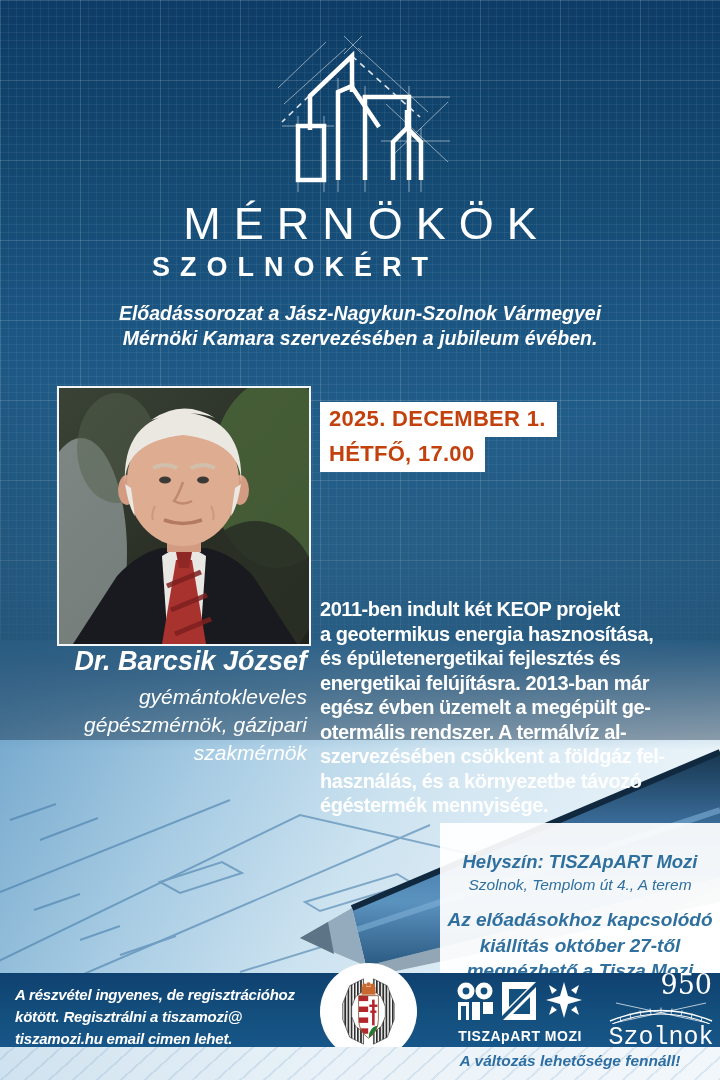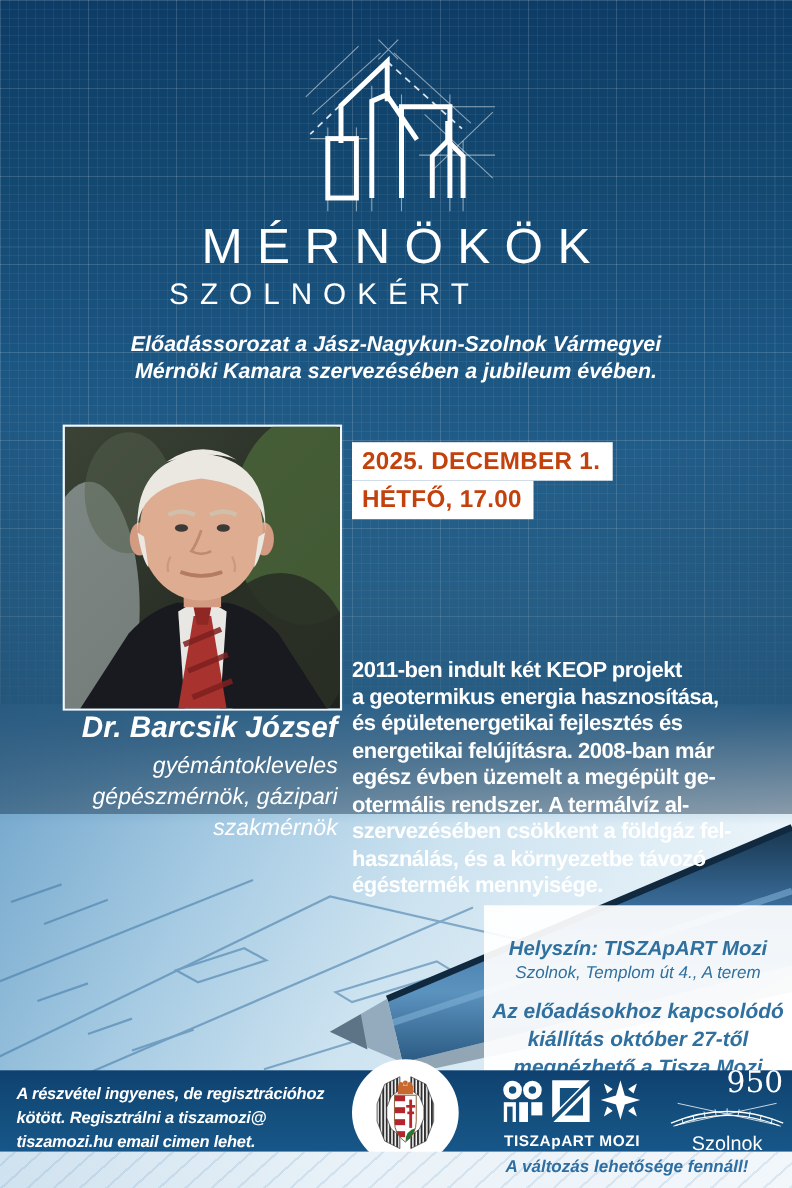--- a/index.html
+++ b/index.html
@@ -21,21 +21,21 @@
   .vignette{
     position:absolute;inset:0;pointer-events:none;
     background:radial-gradient(130% 75% at 50% 18%, rgba(0,0,0,0) 55%, rgba(4,28,52,0.38) 100%);
     height:740px;
   }
   
   .logo-building{position:absolute;left:268px;top:30px;width:184px;height:168px;}
   .brand-1{position:absolute;left:0;top:198px;width:720px;text-align:center;color:#fff;
     font-size:45px;font-weight:normal;letter-spacing:13px;text-indent:13px;}
   .brand-2{position:absolute;left:0;top:252px;width:580px;text-align:center;color:#fff;
-    font-size:27px;font-weight:normal;letter-spacing:10px;text-indent:10px;}
+    font-size:27px;font-weight:bold;letter-spacing:10px;text-indent:10px;}
   .subtitle{position:absolute;left:0;top:301px;width:720px;text-align:center;color:#fff;
     font-size:19.5px;font-weight:bold;font-style:italic;line-height:25px;}
   
   .photo{position:absolute;left:57px;top:386px;width:250px;height:256px;
     border:2px solid rgba(255,255,255,0.95);box-sizing:content-box;}
   .name-block{position:absolute;left:18px;top:646px;width:289px;text-align:right;color:#fff;font-style:italic;}
   .speaker-name{font-size:27px;font-weight:bold;margin-bottom:6px;}
   .speaker-title{font-size:21px;line-height:28px;}
   
   .badge{position:absolute;left:320px;background:#fff;color:#c2410c;
@@ -58,21 +58,21 @@
   
   .footer-bar{position:absolute;left:0;top:973px;width:720px;height:74px;
     background:linear-gradient(180deg,#0f4170 0%,#14507e 60%,#175689 100%);}
   .footer-reg{position:absolute;left:15px;top:984px;width:300px;color:#fff;
     font-size:15px;font-weight:bold;font-style:italic;line-height:22px;letter-spacing:-.2px;}
   .chamber-logo{position:absolute;left:319px;top:962px;width:99px;height:99px;}
   .tiszapart-logo{position:absolute;left:452px;top:981px;width:136px;text-align:center;}
   .tiszapart-name{color:#fff;font-size:14px;font-weight:bold;letter-spacing:.5px;margin-top:3px;white-space:nowrap;}
   .szolnok-logo{position:absolute;left:604px;top:972px;width:114px;text-align:center;color:#fff;}
   .szolnok-950{font-family:"DejaVu Serif",serif;font-size:27px;line-height:26px;text-align:right;padding-right:6px;}
-  .szolnok-name{font-family:Liberation Sans, sans-serif;font-size:18px;line-height:24px;margin-top:-2px;}
+  .szolnok-name{font-family:Liberation Mono, monospace;font-size:25px;line-height:24px;margin-top:-2px;}
   .bottom-strip{position:absolute;left:0;top:1047px;width:720px;height:33px;
     background:linear-gradient(90deg,#cfe2ef 0%,#e9f2f8 45%,#f2f7fb 100%);}
   .bottom-strip::after{content:"";position:absolute;inset:0;
     background:repeating-linear-gradient(-42deg, rgba(74,128,175,.28) 0 2px, transparent 2px 16px);opacity:.5;}
   .slogan{position:absolute;left:420px;top:1052px;width:300px;text-align:center;
     color:#2d6ea3;font-size:15.5px;font-weight:bold;font-style:italic;}
 </style>
 </head>
 <body>
 
@@ -219,21 +219,21 @@
   </div>
 
   <div class="badge badge-date">2025. DECEMBER 1.</div>
   <div class="badge badge-time">HÉTFŐ, 17.00</div>
 
 
   <div class="event-body">
     <div>2011-ben indult két KEOP projekt</div>
     <div>a geotermikus energia hasznosítása,</div>
     <div>és épületenergetikai fejlesztés és</div>
-    <div>energetikai felújításra. 2008-ban már</div>
+    <div>energetikai felújításra. 2013-ban már</div>
     <div>egész évben üzemelt a megépült ge-</div>
     <div>otermális rendszer. A termálvíz al-</div>
     <div>szervezésében csökkent a földgáz fel-</div>
     <div>használás, és a környezetbe távozó</div>
     <div>égéstermék mennyisége.</div>
   </div>
 
   <div class="venue-box">
     <div class="venue-line1">Helyszín: TISZApART Mozi</div>
     <div class="venue-line2">Szolnok, Templom út 4., A terem</div>

